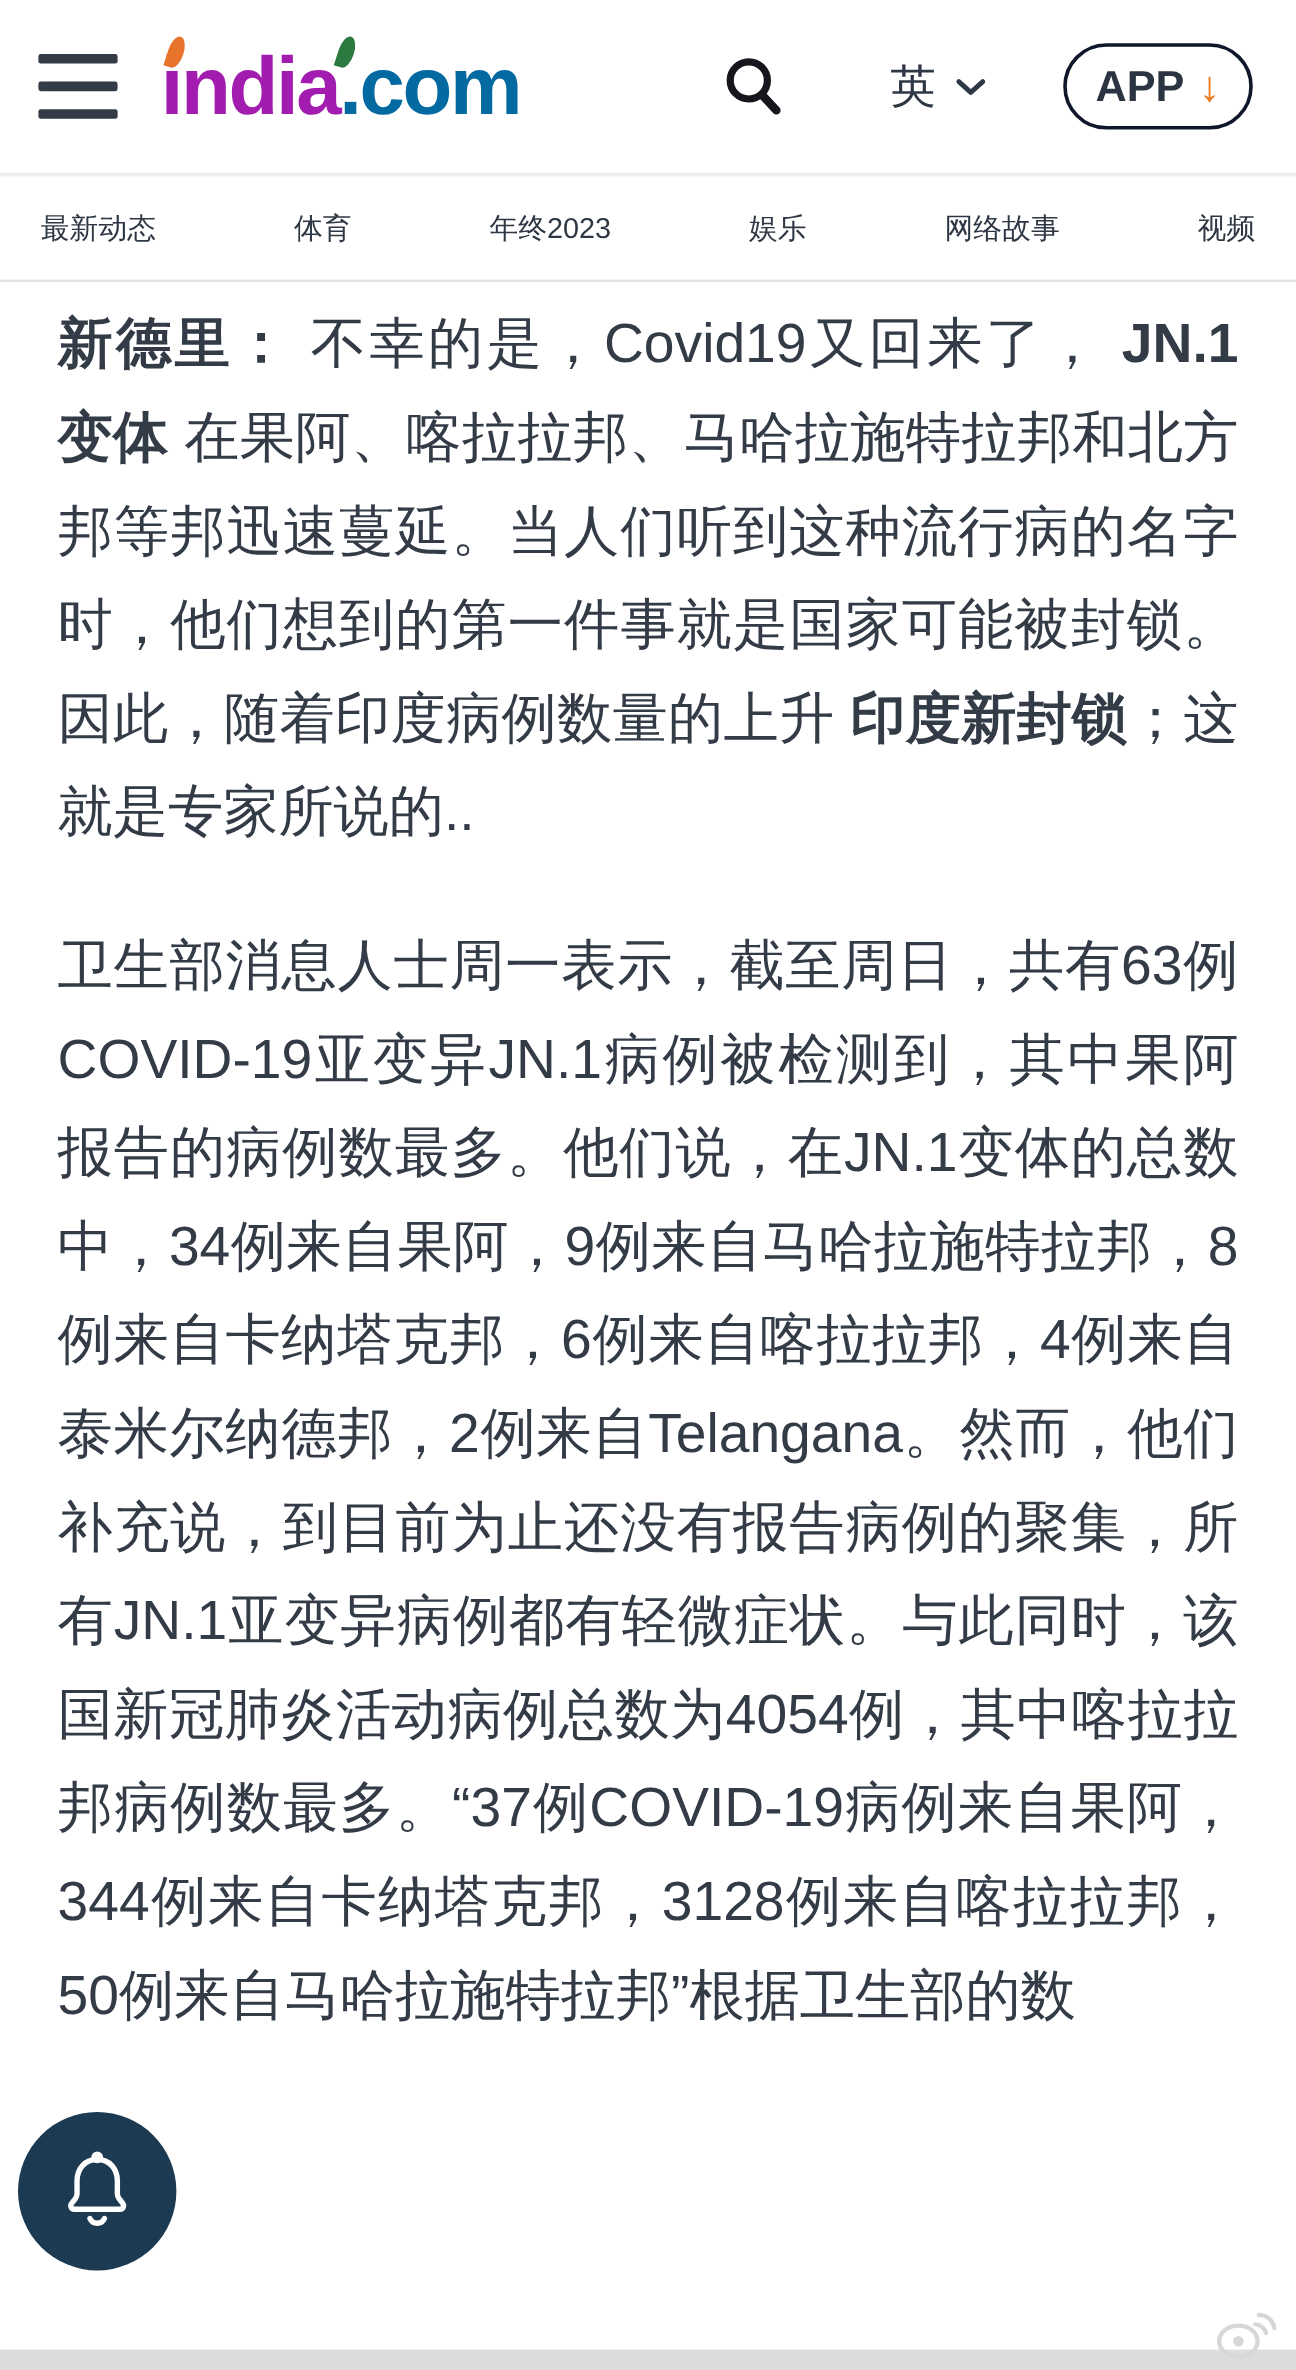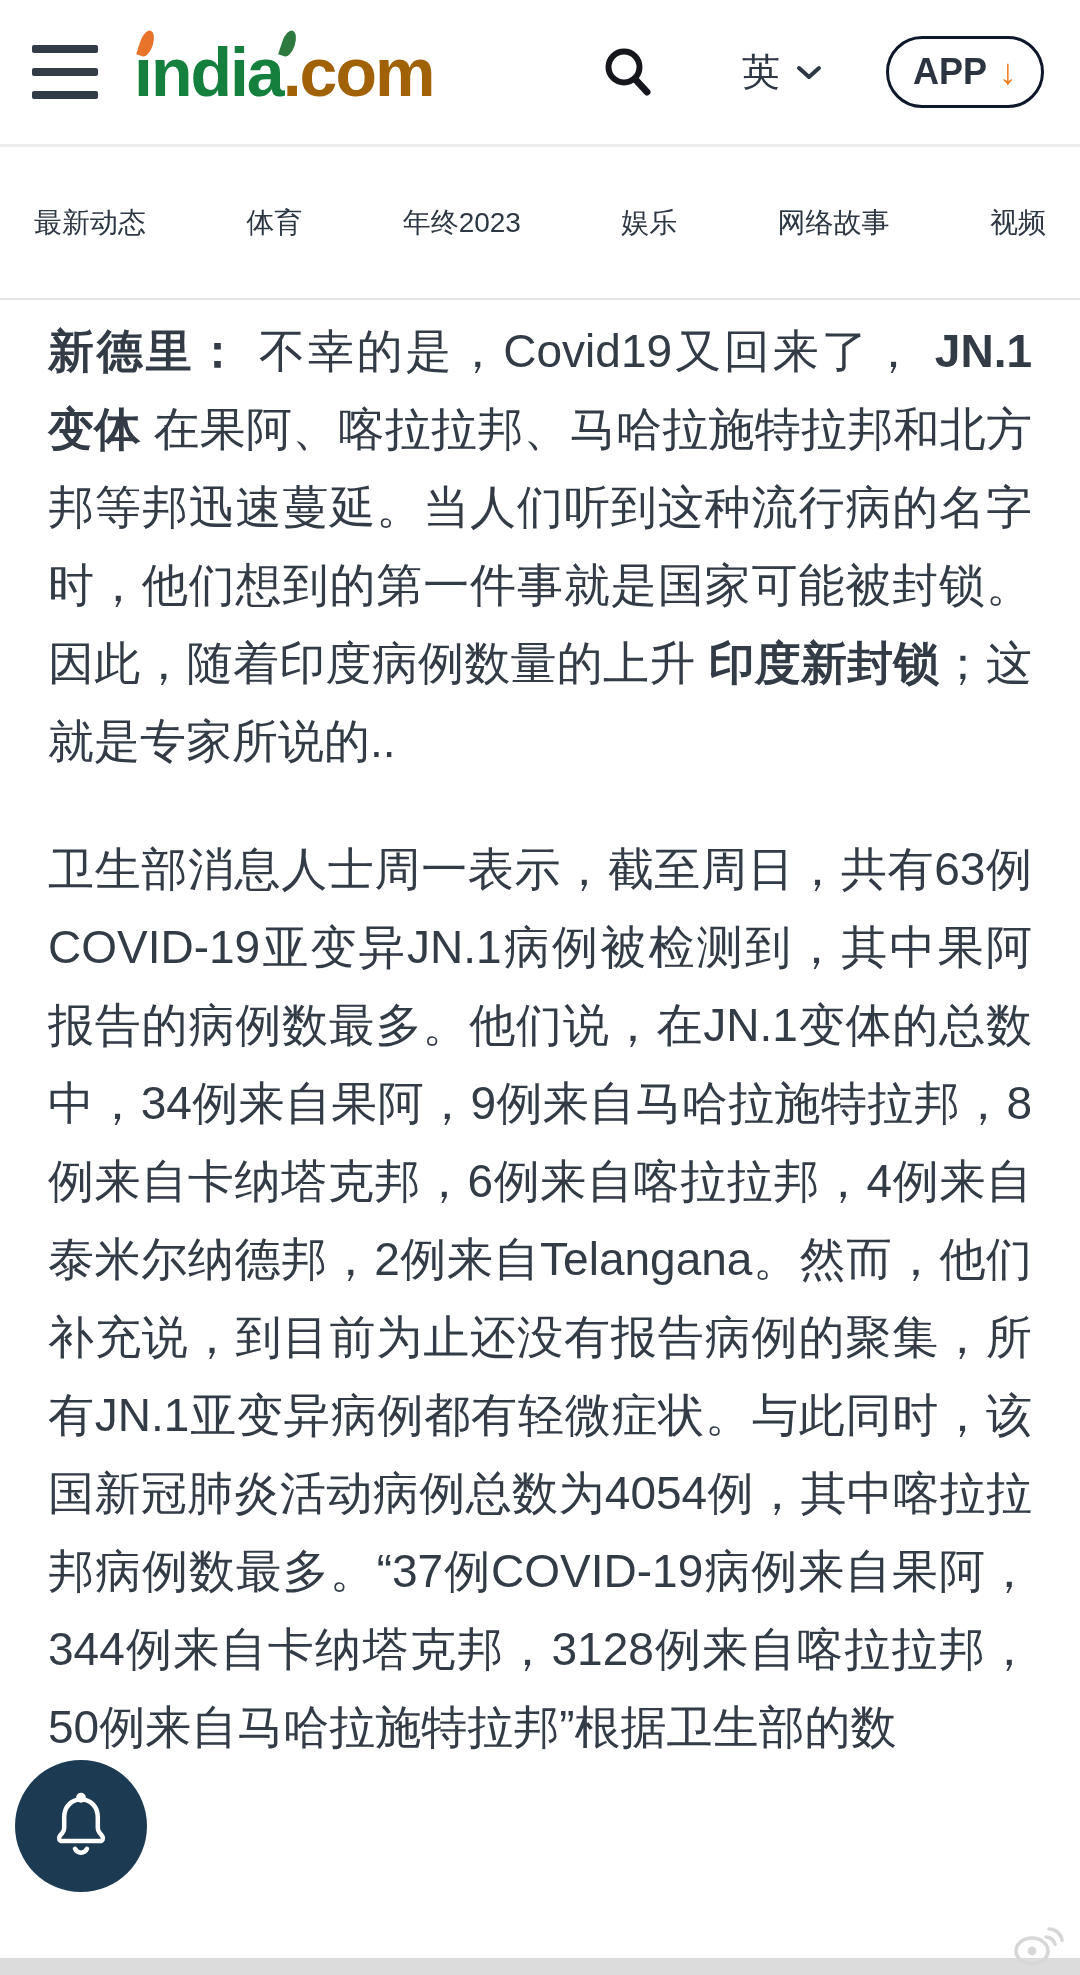--- a/index.html
+++ b/index.html
@@ -12,41 +12,41 @@
   }
 
   
   .header {
     height:144px; display:flex; align-items:center;
     padding:0 36px 0 32px; background:#fff;
   }
   .hamburger { width:66px; height:54px; display:flex; flex-direction:column; justify-content:space-between; cursor:pointer; }
   .hamburger .bar { height:8px; background:#333b47; border-radius:2px; }
   .logo { margin-left:36px; position:relative; display:flex; align-items:baseline; line-height:1; cursor:pointer; }
-  .logo .india { font-size:68px; font-weight:700; color:#15803d; letter-spacing:-2px; }
-  .logo .dotcom { font-size:68px; font-weight:600; color:#a16207; letter-spacing:-2px; }
+  .logo .india { font-size:68px; font-weight:700; color:#a21caf; letter-spacing:-2px; }
+  .logo .dotcom { font-size:68px; font-weight:600; color:#0369a1; letter-spacing:-2px; }
   .accent { position:absolute; width:13px; height:27px; border-radius:60% 60% 60% 0; }
   .accent.orange { background:#e8742c; left:6px; top:-8px; transform:rotate(18deg); }
   .accent.green  { background:#2c7a3f; left:148px; top:-8px; transform:rotate(18deg); }
   .spacer { flex:1; }
   .search-btn { margin-right:86px; display:flex; align-items:center; cursor:pointer; }
   .lang { margin-right:64px; display:flex; align-items:center; gap:16px; font-size:38px; color:#2e3744; cursor:pointer; }
   .app-pill {
     display:flex; align-items:center; gap:12px;
     border:3px solid #0f172a; border-radius:40px;
     padding:12px 24px; font-size:36px; font-weight:700; color:#2b3440;
     background:#fff; cursor:pointer;
   }
   .app-pill .arrow { color:#ef7b1f; font-weight:700; }
 
   
   .nav {
-    height:156px; border-top:3px solid #ededed; border-bottom:2px solid #e4e4e4;
+    height:91px; border-top:3px solid #ededed; border-bottom:2px solid #e4e4e4;
     display:flex; align-items:center; justify-content:space-between;
-    padding:0 34px; font-size:28px; color:#2e3744; background:#fff;
+    padding:0 34px; font-size:24px; color:#2e3744; background:#fff;
   }
   .nav a { color:#2e3744; text-decoration:none; cursor:pointer; white-space:nowrap; }
 
   
   .article { padding:0 48px; }
   .lead {
     margin-top:12px; font-size:46px; line-height:78px;
     text-align:justify; color:#333b47;
   }
   .lead b { font-weight:700; }

